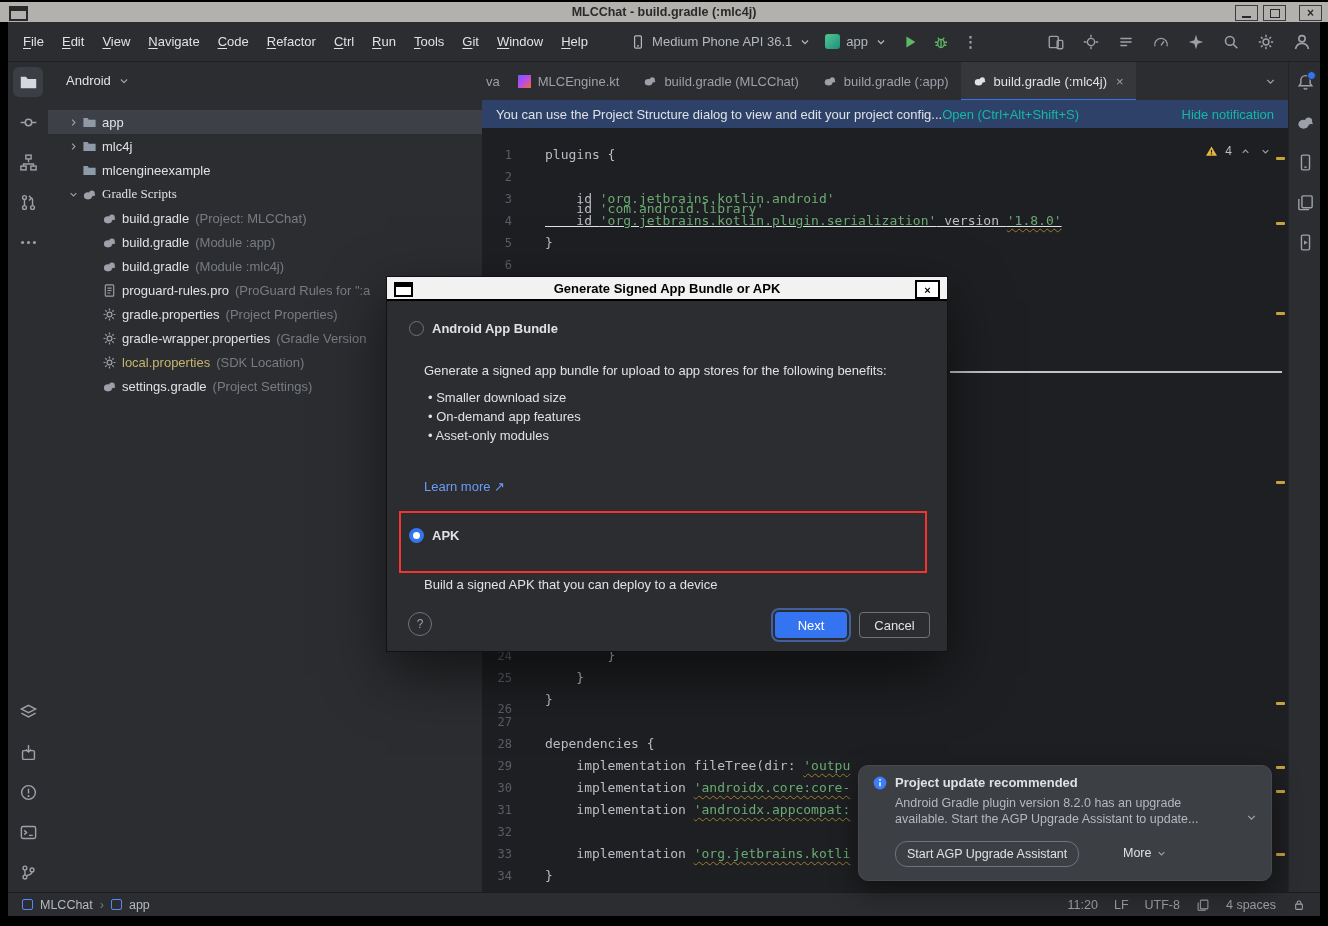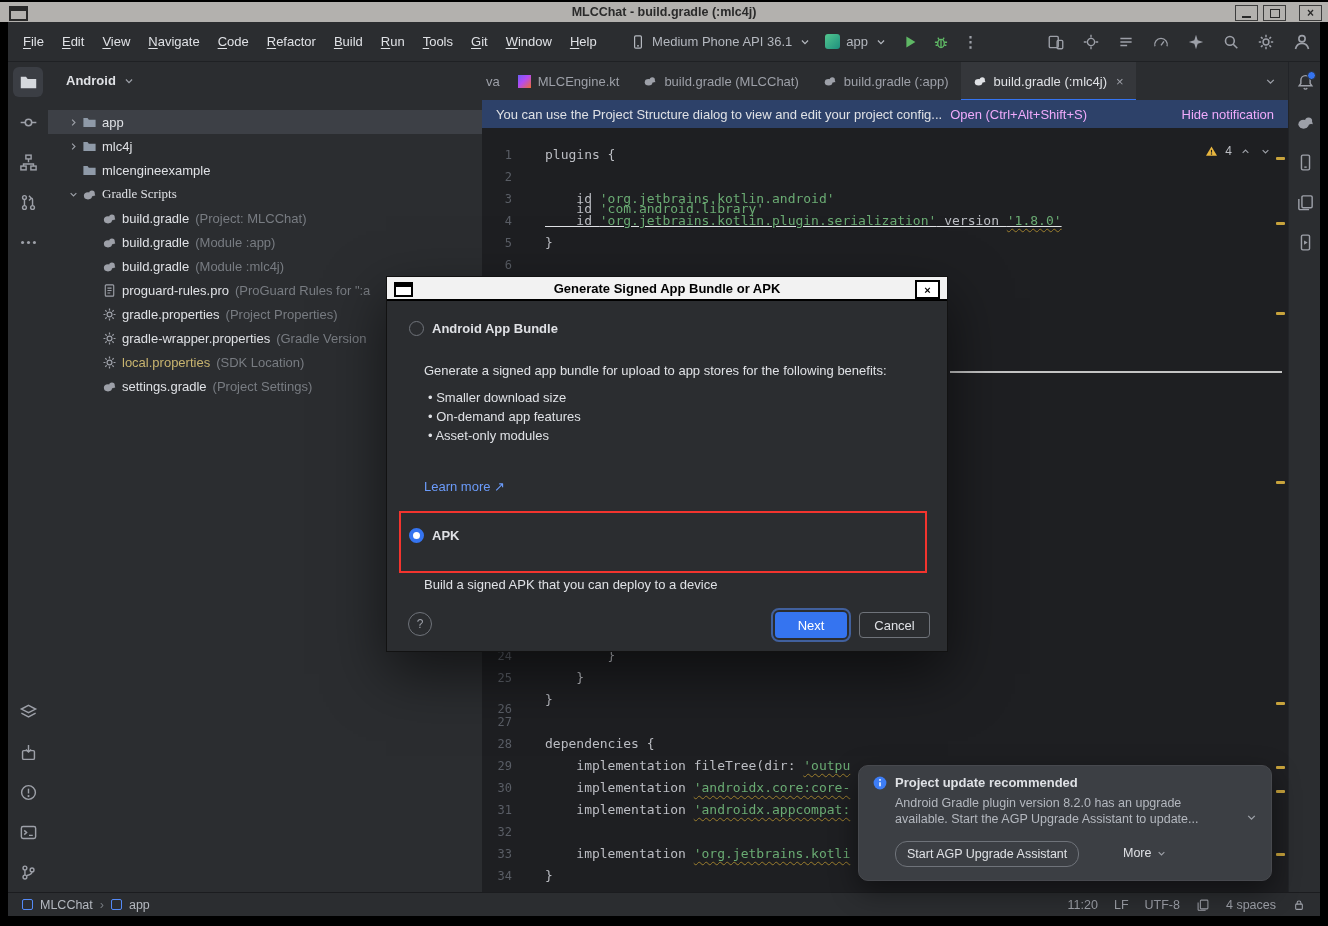--- a/index.html
+++ b/index.html
@@ -41,21 +41,21 @@
                display:flex;flex-direction:column}
   .stripe-spacer{flex:1}
   .stripe-btn{width:30px;height:30px;margin:5px auto;border-radius:6px;display:flex;align-items:center;
               justify-content:center;color:#9da0a8;position:relative}
   .stripe-btn.active{background:#3b3e44;color:#d5d8dd}
   .badge-dot{position:absolute;right:4px;top:4px;width:7px;height:7px;border-radius:50%;background:#3574f0;border:1.5px solid #2b2d30}
 
   
   #project-panel{position:absolute;left:40px;top:40px;width:434px;height:830px;background:#2b2d30;
                  border-right:1px solid #1b1c1f;overflow:hidden}
-  #project-header{display:flex;align-items:center;gap:6px;padding:11px 0 0 18px;font-size:13px;font-weight:700;color:#dfe1e5}
+  #project-header{display:flex;align-items:center;gap:6px;padding:11px 0 0 18px;font-size:13px;font-weight:400;color:#dfe1e5}
   #tree{position:absolute;left:0;top:48px;width:100%}
   .trow{height:24px;display:flex;align-items:center;font-size:13px;color:#dfe1e5;box-sizing:border-box;white-space:nowrap}
   .trow.selected{background:#3d4046}
   .chev-slot{width:18px;display:flex;justify-content:center;color:#9da0a8;flex:none}
   .titem-icon{width:19px;display:flex;flex:none;color:#9da0a8}
   .ti-folder{color:#8f9aa8}
   .t-name{margin-left:1px}
   .t-name.muted{color:#c8b46f}
   .t-hint{color:#787c82;margin-left:6px}
 
@@ -67,21 +67,21 @@
   .tab.selected{background:#35373b;color:#dfe1e5}
   .tab.selected::after{content:"";position:absolute;left:0;right:0;bottom:-1px;height:2px;background:#3574f0}
   .tab-close{font-size:13px;color:#9da0a8;margin-left:2px}
   .kotlin-icon{width:13px;height:13px;background:linear-gradient(135deg,#6d5df6 0%,#b44bf2 45%,#ef6b32 100%)}
   #tab-dropdown{margin-left:auto;display:flex;align-items:center;padding:0 10px;color:#9da0a8}
 
   
   #banner{position:absolute;left:474px;top:78px;width:806px;height:28px;background:#2d4169;display:flex;
           align-items:center;font-size:13px;padding:0 14px;box-sizing:border-box;white-space:nowrap;overflow:hidden}
   #banner .msg{color:#dfe1e5}
-  .blink{color:#f0abfc;margin-left:8px}
+  .blink{color:#14b8a6;}
   #banner-hide{margin-left:auto}
 
   
   #editor{position:absolute;left:474px;top:106px;width:806px;height:764px;background:#1e1f22;overflow:hidden}
   .gut{position:absolute;left:0;width:30px;text-align:right;font-family:"DejaVu Sans Mono",monospace;
        font-size:12px;line-height:22px;color:#5a5e66}
   .cline{position:absolute;left:63px;height:22px;line-height:22px;font-family:"DejaVu Sans Mono",monospace;
          font-size:13px;white-space:pre}
   .tk-p{color:#bcbec4}
   .tk-s{color:#6aab73}
@@ -346,21 +346,21 @@
 </div>
 
 <div id="main">
   <div id="menubar">
       <div class="menu-item">File</div>
       <div class="menu-item">Edit</div>
       <div class="menu-item">View</div>
       <div class="menu-item">Navigate</div>
       <div class="menu-item">Code</div>
       <div class="menu-item">Refactor</div>
-      <div class="menu-item">Build</div>
+      <div class="menu-item">Ctrl</div>
       <div class="menu-item">Run</div>
       <div class="menu-item">Tools</div>
       <div class="menu-item">Git</div>
       <div class="menu-item">Window</div>
       <div class="menu-item">Help</div>
     </div>
 
   <div id="toolbar">
     <div class="chip">
       <svg width="16" height="16" viewBox="0 0 16 16">

